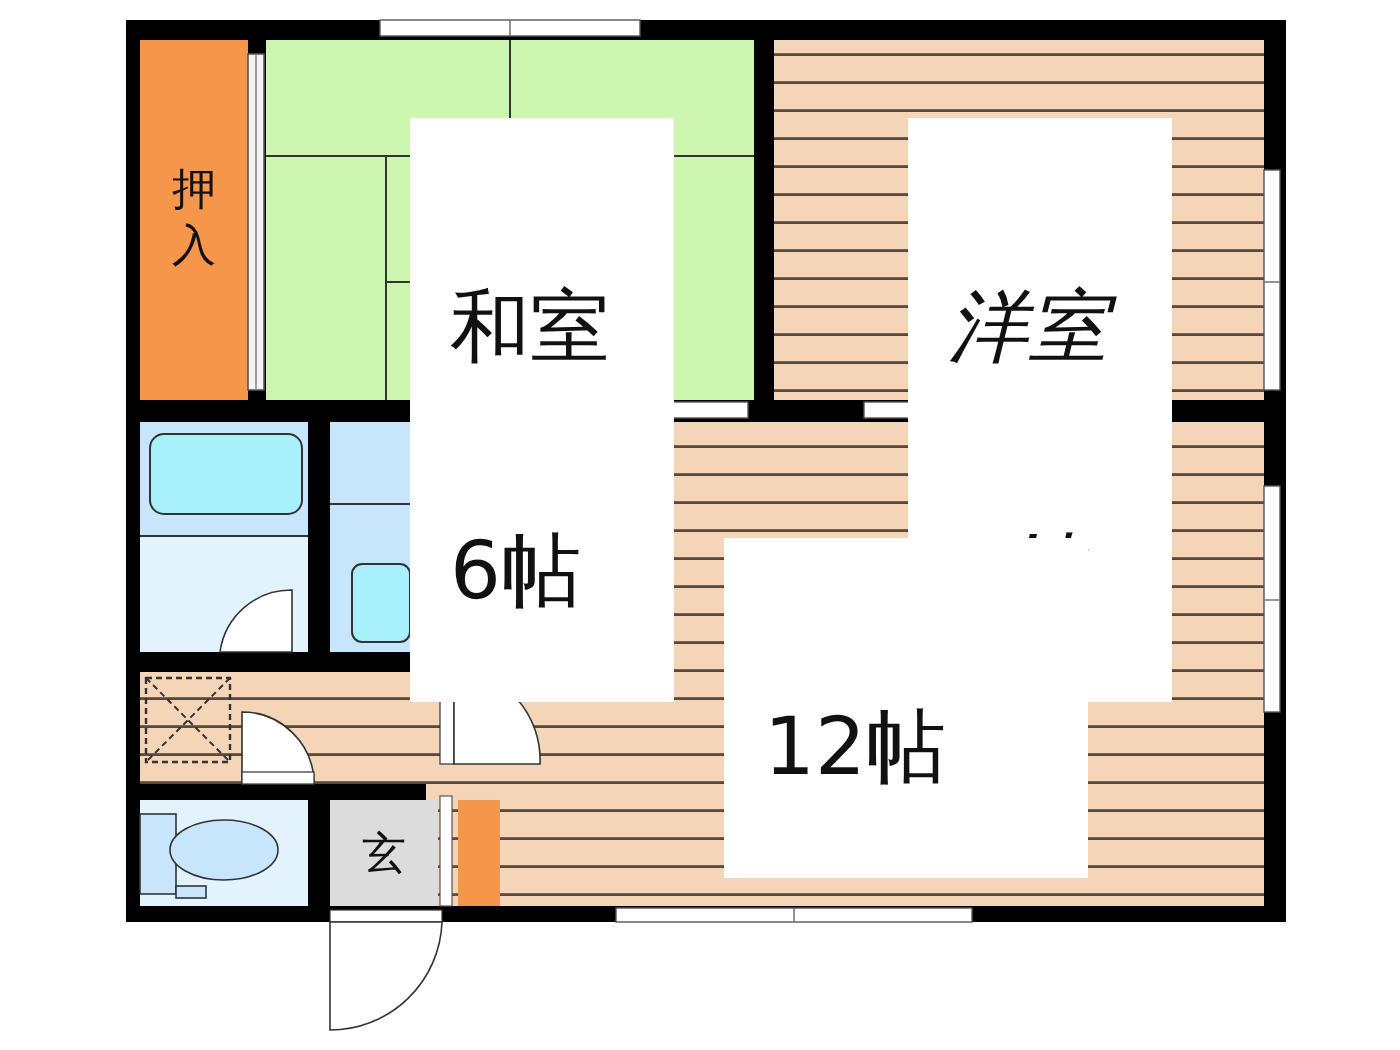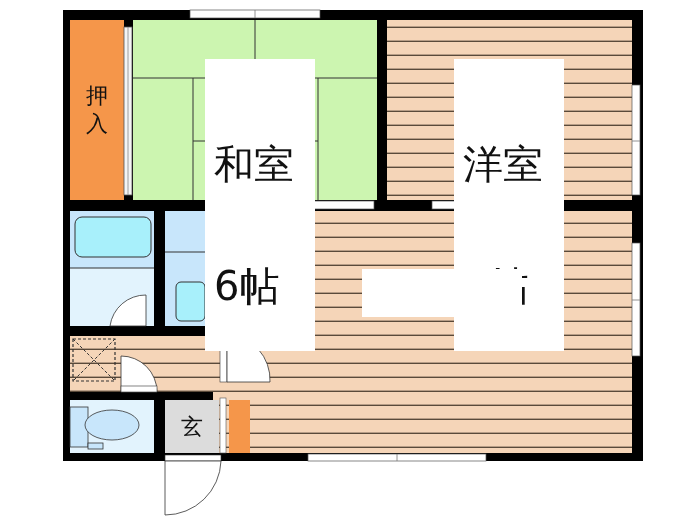--- a/index.html
+++ b/index.html
@@ -1,19 +1,19 @@
 <!DOCTYPE html>
 <html><head>
 <meta charset="utf-8">
 <style>
   html,body{margin:0;padding:0;background:#ffffff;}
   body{width:700px;height:525px;position:relative;overflow:hidden;font-family:"DejaVu Sans","Liberation Sans",sans-serif;}
   #plan{position:absolute;left:0;top:0;width:700px;height:525px;}
   .lbl{position:absolute;background:#ffffff;color:#111;line-height:1.0;white-space:pre;}
-  .big{font-size:40px;padding:4px 9px;}
+  .big{font-size:40px;padding:4px 20px;}
   .lbl div{height:42px;line-height:42px;}
   .vert{position:absolute;color:#111;font-size:22px;line-height:28px;text-align:center;width:26px;}
   .gen{position:absolute;background:transparent;color:#111;font-size:22px;width:40px;text-align:center;}
 </style>
 </head>
 <body>
 
 <svg id="plan" viewBox="0 0 700 525" xmlns="http://www.w3.org/2000/svg">
   <defs>
     <pattern id="wood" x="0" y="0" width="10" height="14" patternUnits="userSpaceOnUse">
@@ -96,21 +96,22 @@
 <div class="vert" style="left:84px;top:82px;">
   <div>押</div>
   <div>入</div>
 </div>
 
 <div class="lbl big" style="left:205px;top:59px;width:92px;">
   <div>和室</div>
   <div>6帖</div>
 </div>
 
-<div class="lbl big" style="left:454px;top:59px;width:92px;">
+<div class="lbl big" style="left:454px;top:59px;width:92px;font-style:italic;">
   <div>洋室</div>
   <div>6帖</div>
 </div>
 
 <div class="lbl big" style="left:362px;top:269px;width:142px;">
+  <div>12帖</div>
 </div>
 
 <div class="gen" style="left:172px;top:412px;">玄</div>
 
 </body></html>

